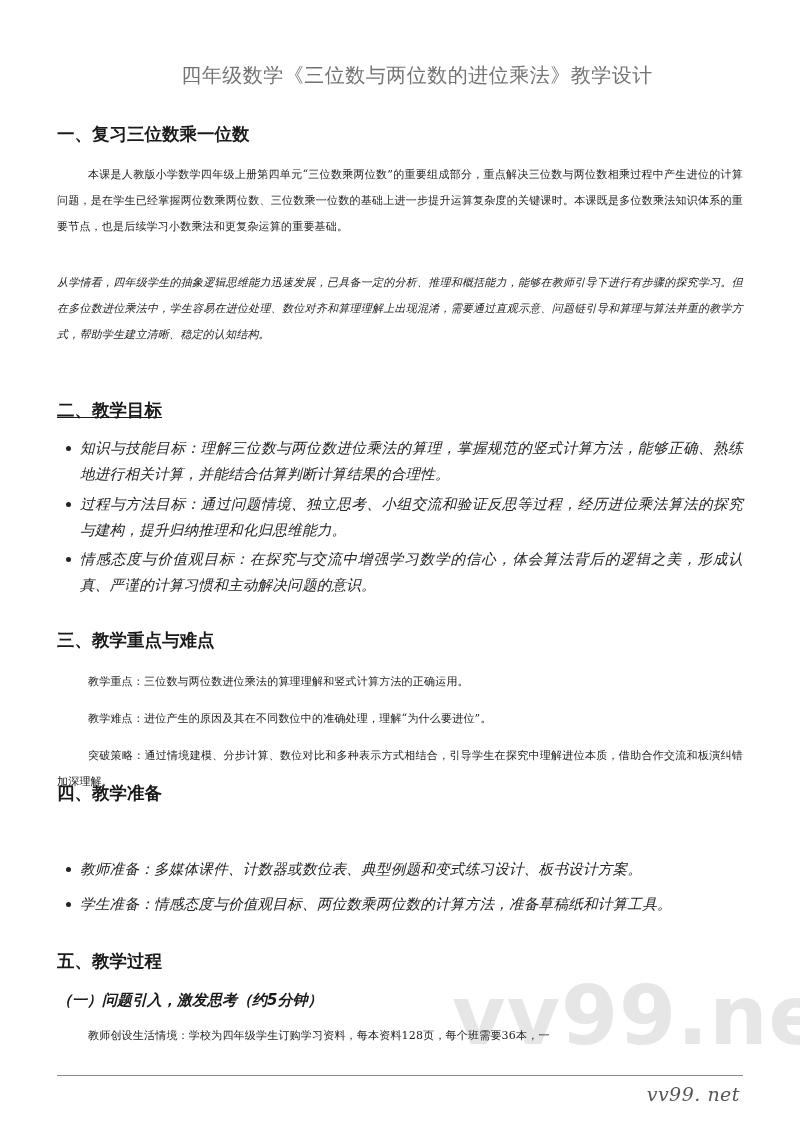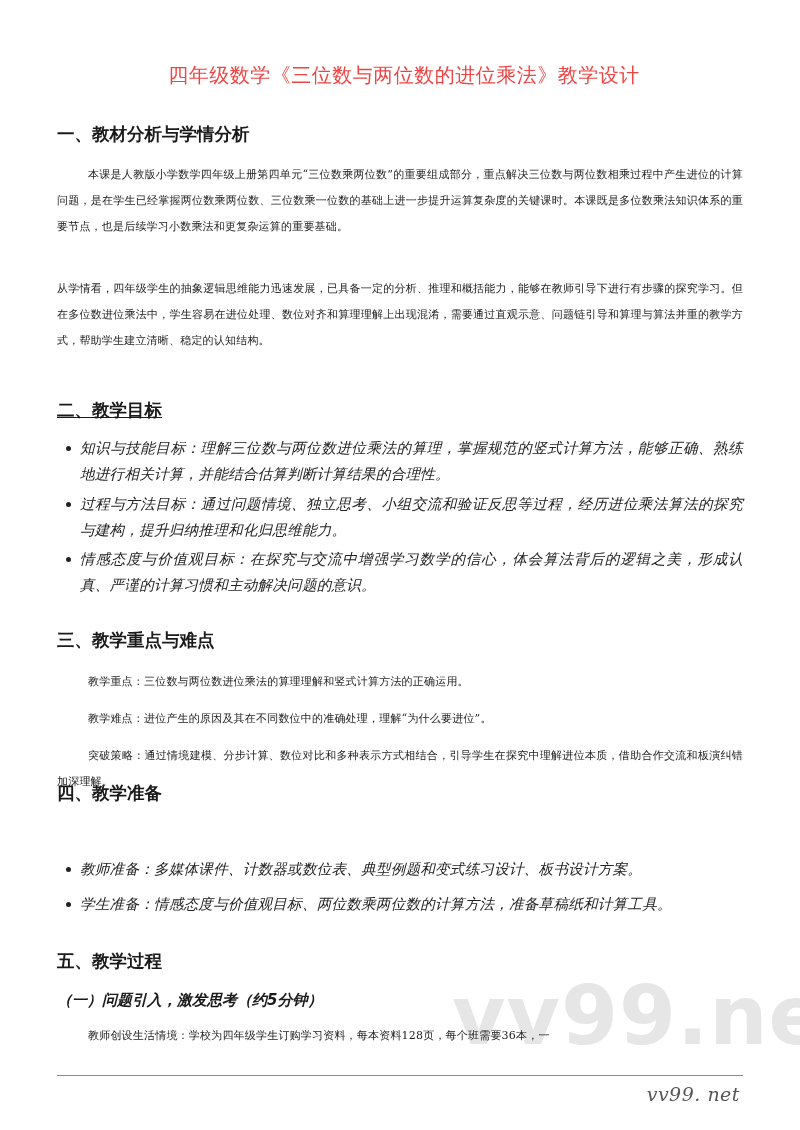--- a/index.html
+++ b/index.html
@@ -16,27 +16,27 @@
       font-family: "DejaVu Serif", "Liberation Serif", serif;
     }
     .page {
       position: absolute;
       left: 57px;
       top: 0;
       width: 686px;
     }
     .doc-title {
       position: absolute;
-      left: 4px;
+      left: 17px;
       top: 62px;
       width: 686px;
       text-align: center;
       font-family: Liberation Mono, monospace;
       font-size: 20px;
-      color: #ef4444;
+      color: #737373;
       letter-spacing: 0.5px;
     }
     .h2 {
       position: absolute;
       left: 0;
       font-family: "DejaVu Sans", "Liberation Sans", sans-serif;
       font-weight: bold;
       font-size: 17.5px;
       color: #1a1a1a;
       white-space: nowrap;
@@ -120,23 +120,23 @@
   </style>
 </head>
 <body>
 
 <div class="watermark">vv99.net</div>
 
 <div class="page content">
 
   <div class="doc-title">四年级数学《三位数与两位数的进位乘法》教学设计</div>
 
-  <div class="h2" style="top:122px;">一、教材分析与学情分析</div>
+  <div class="h2" style="top:122px;">一、复习三位数乘一位数</div>
   <div class="para indent" style="top:162px;">本课是人教版小学数学四年级上册第四单元“三位数乘两位数”的重要组成部分，重点解决三位数与两位数相乘过程中产生进位的计算问题，是在学生已经掌握两位数乘两位数、三位数乘一位数的基础上进一步提升运算复杂度的关键课时。本课既是多位数乘法知识体系的重要节点，也是后续学习小数乘法和更复杂运算的重要基础。</div>
-  <div class="para" style="top:276px;">从学情看，四年级学生的抽象逻辑思维能力迅速发展，已具备一定的分析、推理和概括能力，能够在教师引导下进行有步骤的探究学习。但在多位数进位乘法中，学生容易在进位处理、数位对齐和算理理解上出现混淆，需要通过直观示意、问题链引导和算理与算法并重的教学方式，帮助学生建立清晰、稳定的认知结构。</div>
+  <div class="para" style="top:270px;font-style:italic;">从学情看，四年级学生的抽象逻辑思维能力迅速发展，已具备一定的分析、推理和概括能力，能够在教师引导下进行有步骤的探究学习。但在多位数进位乘法中，学生容易在进位处理、数位对齐和算理理解上出现混淆，需要通过直观示意、问题链引导和算理与算法并重的教学方式，帮助学生建立清晰、稳定的认知结构。</div>
 
   <div class="h2" style="top:398px;text-decoration:underline;">二、教学目标</div>
   <div class="bullet-item" style="top:435px;">
     <span class="dot"></span>
     <span class="text">知识与技能目标：理解三位数与两位数进位乘法的算理，掌握规范的竖式计算方法，能够正确、熟练地进行相关计算，并能结合估算判断计算结果的合理性。</span>
   </div>
   <div class="bullet-item" style="top:491px;">
     <span class="dot"></span>
     <span class="text">过程与方法目标：通过问题情境、独立思考、小组交流和验证反思等过程，经历进位乘法算法的探究与建构，提升归纳推理和化归思维能力。</span>
   </div>

